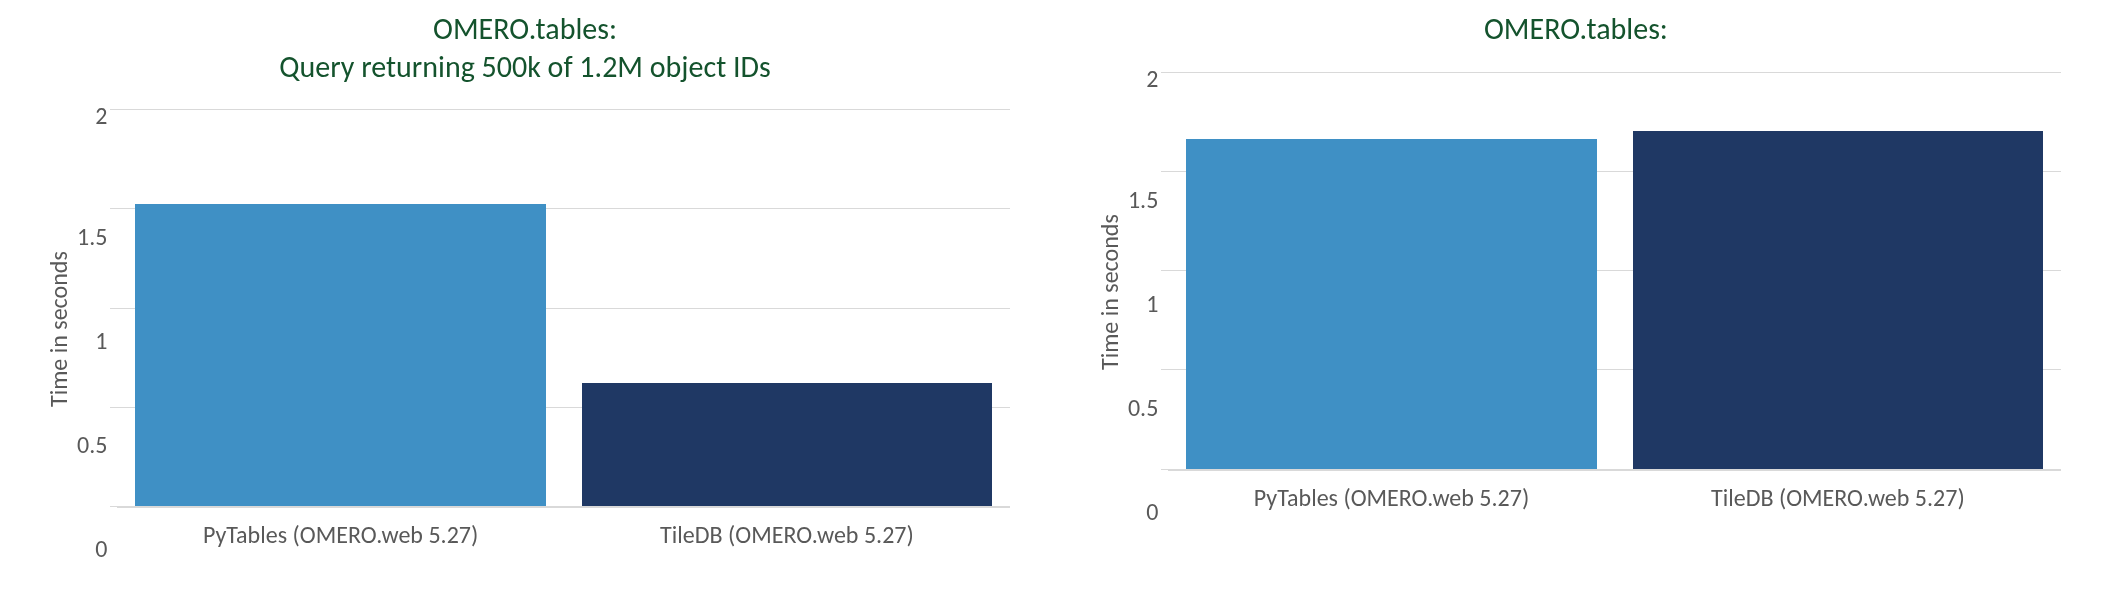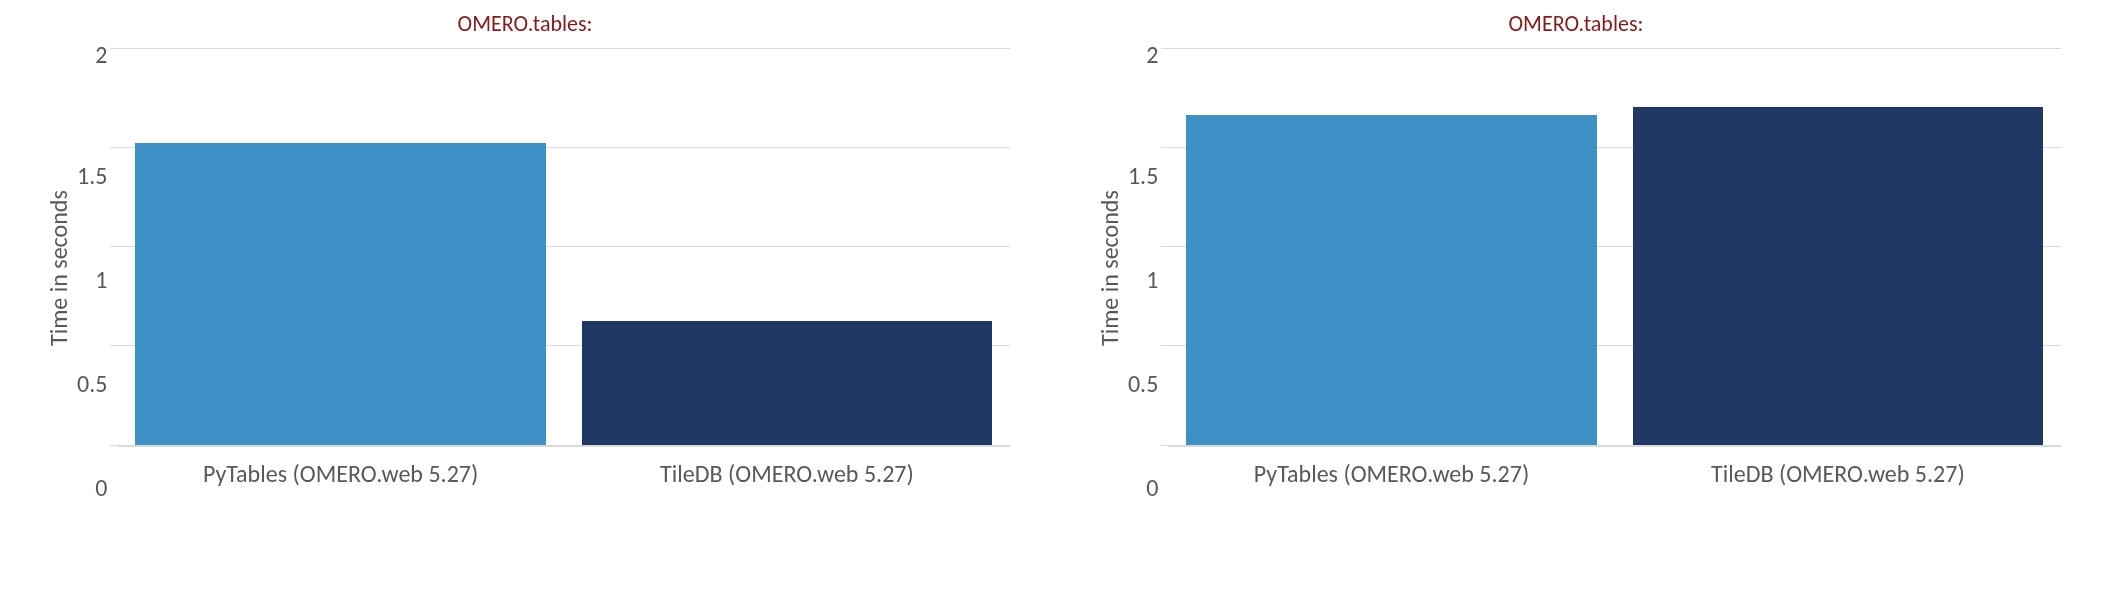--- a/index.html
+++ b/index.html
@@ -14,24 +14,24 @@
     padding: 10px 40px 10px 40px;
   }
   .chart-panel {
     flex: 0 0 48%;
     display: flex;
     flex-direction: column;
     align-items: center;
   }
   .chart-title {
     text-align: center;
-    font-size: 22px;
-    color: #7f1d1d;
+    font-size: 30px;
+    color: #14532d;
     line-height: 1.25;
-    margin-bottom: 10px;
+    margin-bottom: 24px;
     font-weight: 400;
   }
   .chart-body {
     display: flex;
     flex-direction: row;
     align-items: stretch;
     width: 100%;
     height: 440px;
   }
   .y-axis-label {
@@ -107,20 +107,21 @@
     text-align: center;
     flex: 1;
   }
 </style>
 </head>
 <body>
 
 <div class="chart-panel">
   <div class="chart-title">
     <span>OMERO.tables:</span><br>
+    <span>Query returning 500k of 1.2M object IDs</span>
   </div>
   <div class="chart-body">
     <div class="y-axis-label">Time in seconds</div>
     <div class="y-ticks">
       <span>2</span>
       <span>1.5</span>
       <span>1</span>
       <span>0.5</span>
       <span>0</span>
     </div>

